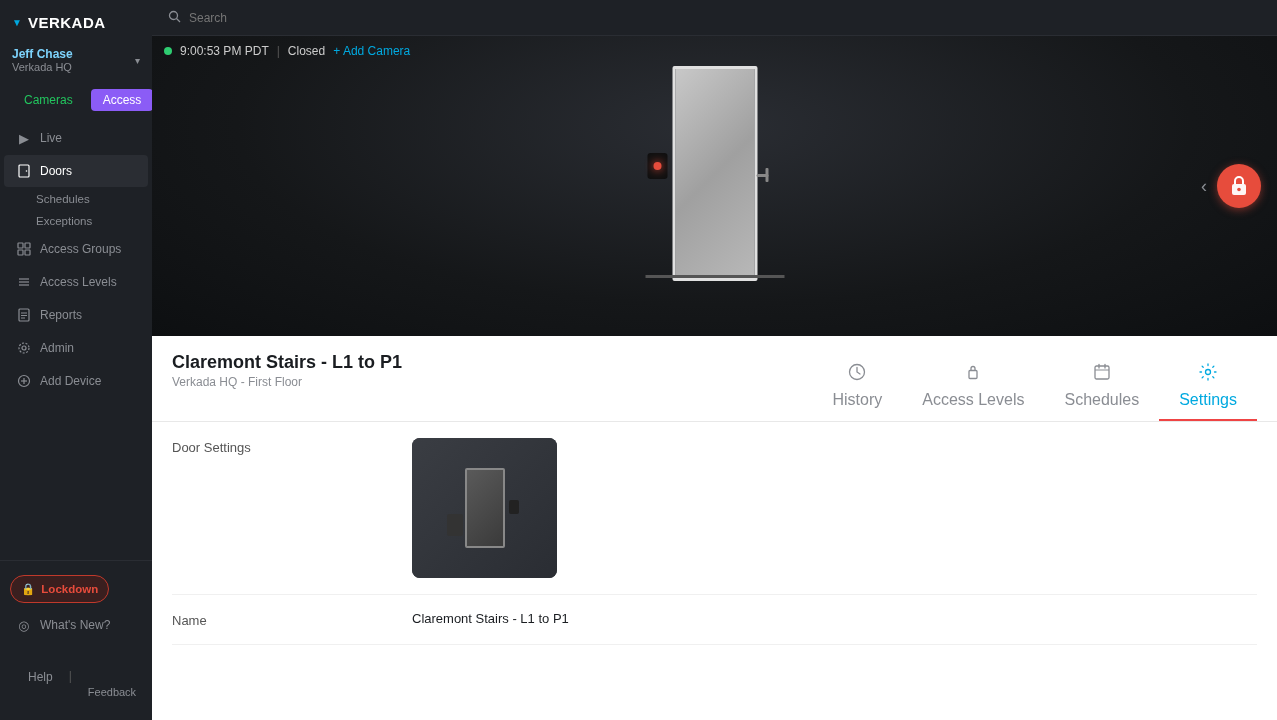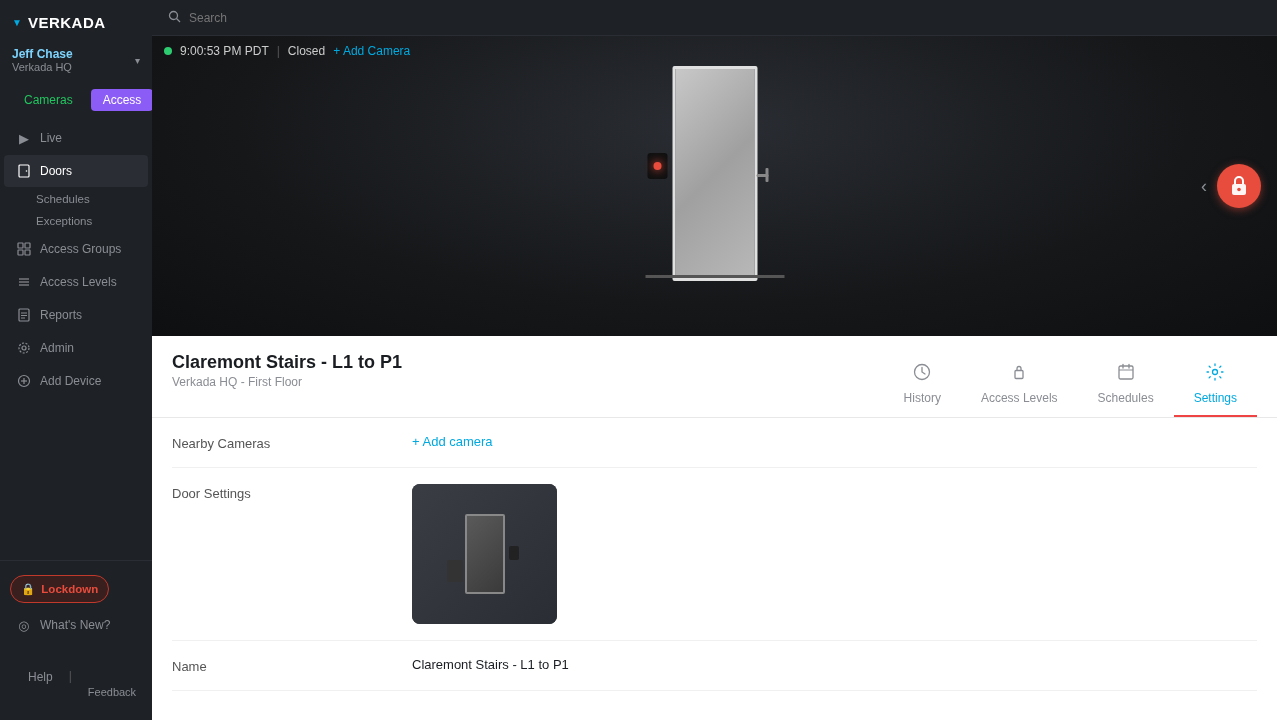--- a/index.html
+++ b/index.html
@@ -264,21 +264,21 @@
       gap: 0;
     }
     .tab-item {
       display: flex;
       flex-direction: column;
       align-items: center;
       gap: 4px;
       padding: 10px 20px;
       cursor: pointer;
       color: #8a8d93;
-      font-size: 12px;
+      font-size: 16px;
       border-bottom: 2px solid transparent;
     }
     .tab-item.active { color: #00a9e0; border-bottom: 2px solid #ef4444; }
     .tab-icon { font-size: 18px; }
 
     
     #detail-content {
       padding: 0 20px;
     }
 
@@ -548,26 +548,20 @@
               <path d="M10 3.5V2M10 18v-1.5M3.5 10H2M18 10h-1.5M5.2 5.2L4.1 4.1M15.9 15.9l-1.1-1.1M5.2 14.8l-1.1 1.1M15.9 4.1l-1.1 1.1" stroke="#00a9e0" stroke-width="1.3" stroke-linecap="round"></path>
             </svg>
           </span>
           <span>Settings</span>
         </div>
       </div>
     </div>
 
     <div id="detail-content">
 
-      <div class="setting-row">
-        <div class="setting-label">Nearby Cameras</div>
-        <div class="setting-value">
-          <span class="add-link">+ Add camera</span>
-        </div>
-      </div>
 
       <div class="setting-row">
         <div class="setting-label">Door Settings</div>
         <div class="setting-value">
           <div class="door-thumbnail">
             <div class="thumbnail-inner">
               <div class="thumb-door">
                 <div class="thumb-keypad"></div>
                 <div class="thumb-panel"></div>
               </div>

